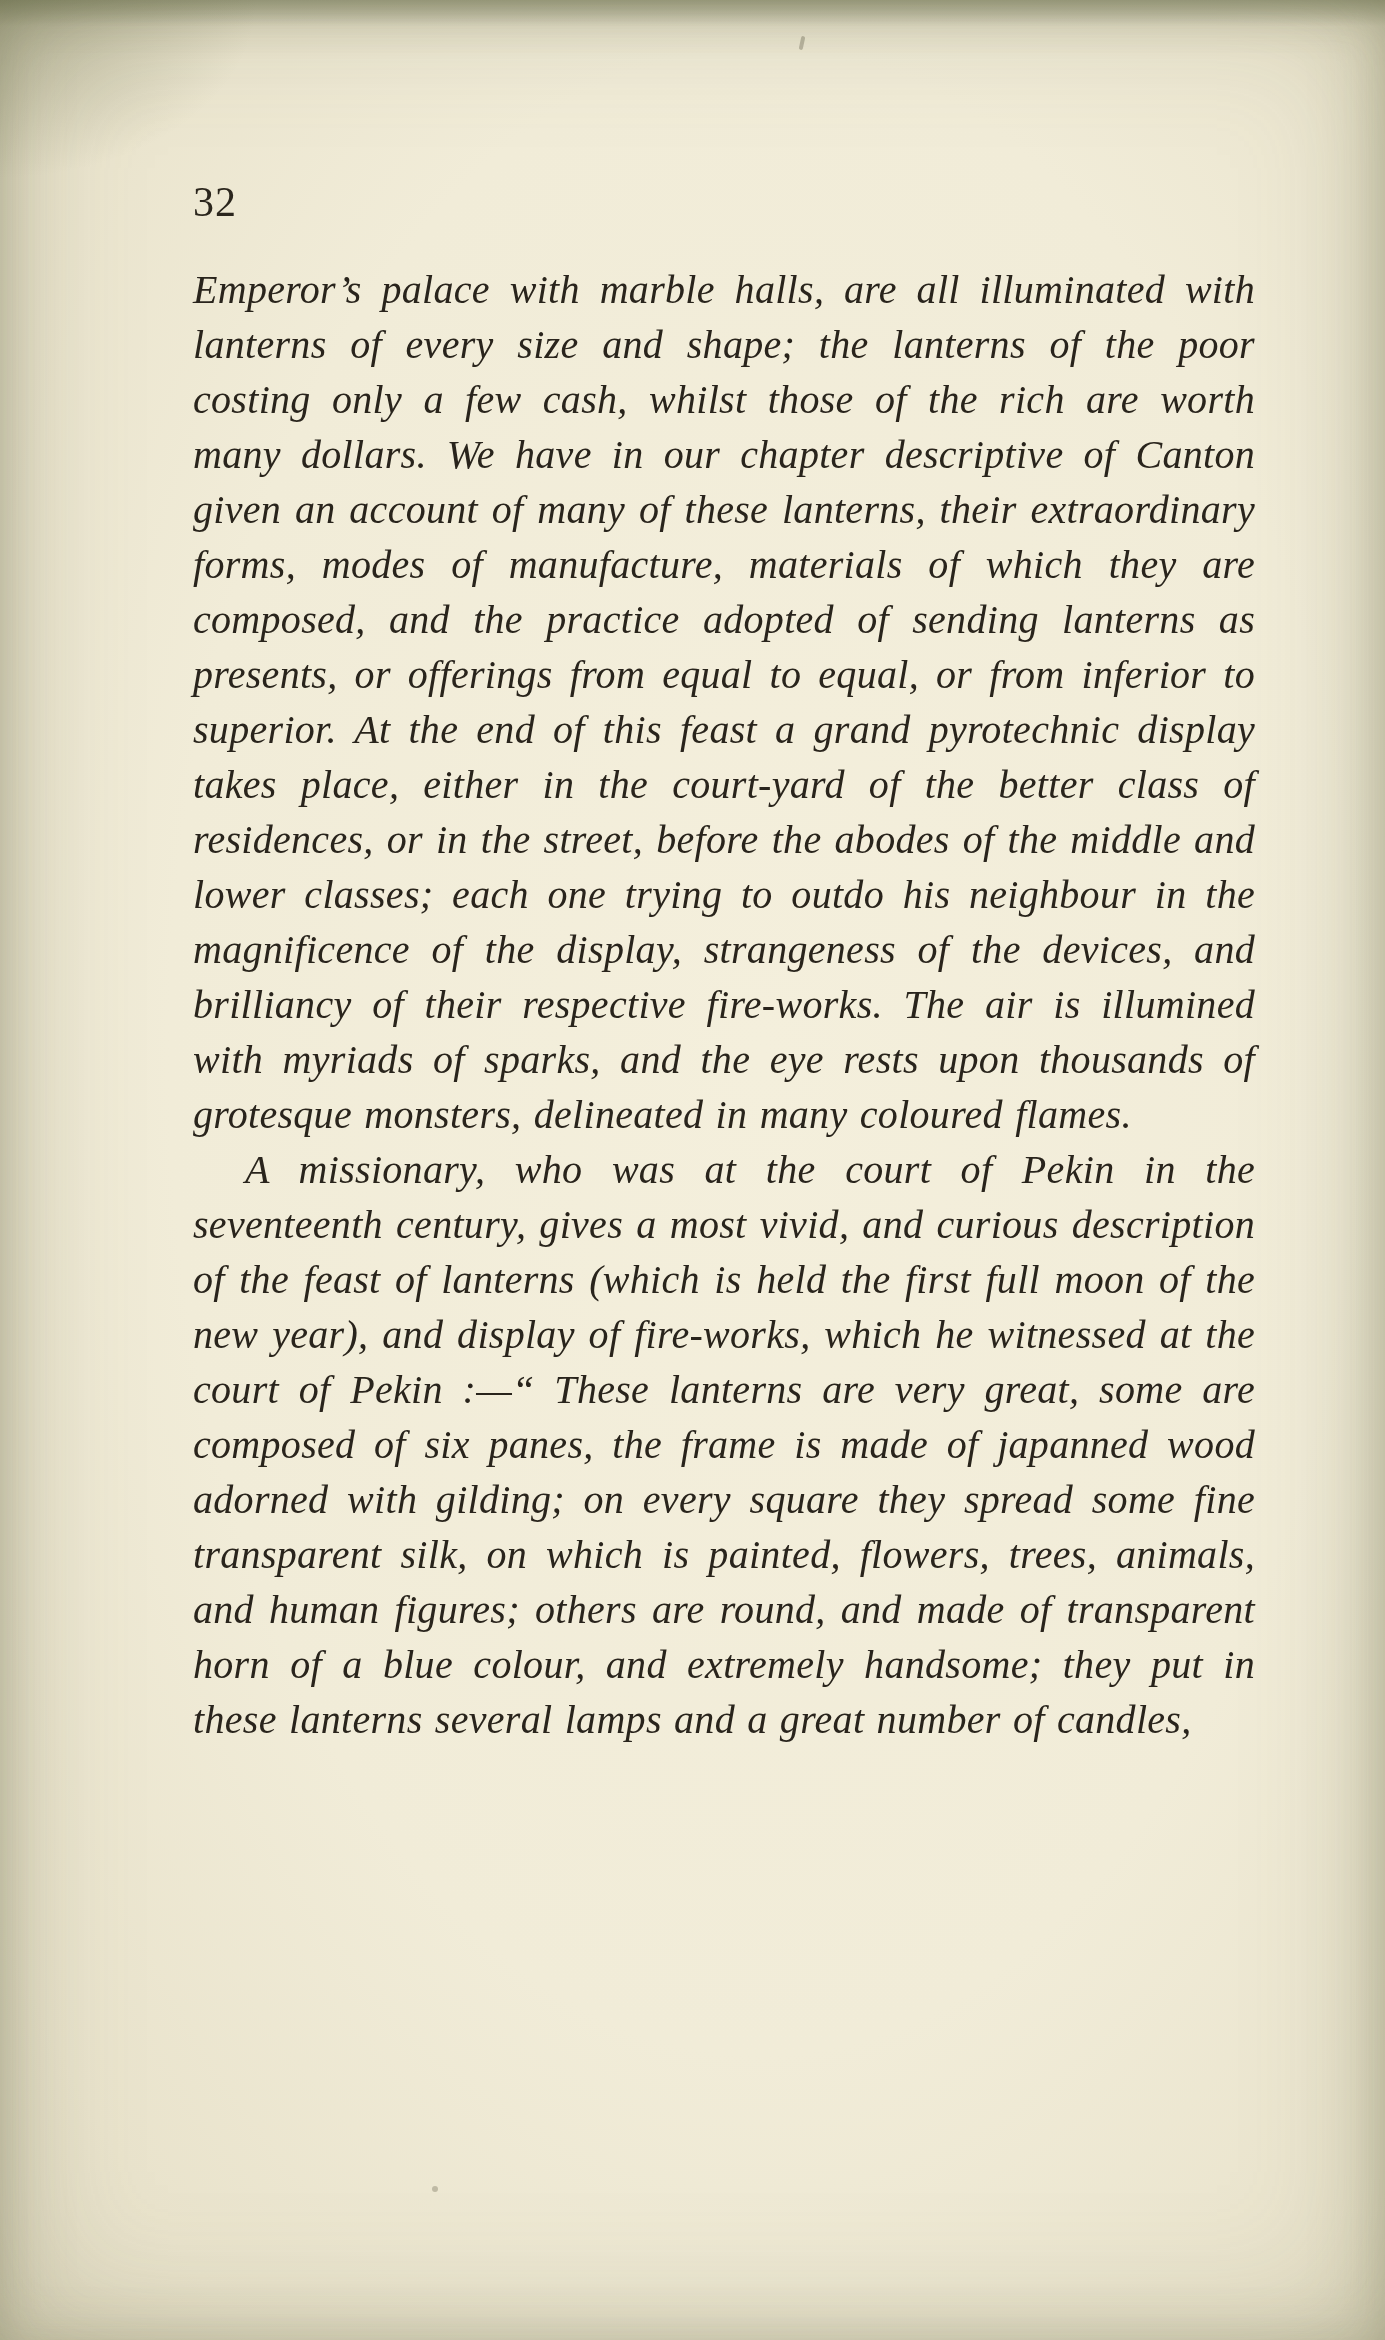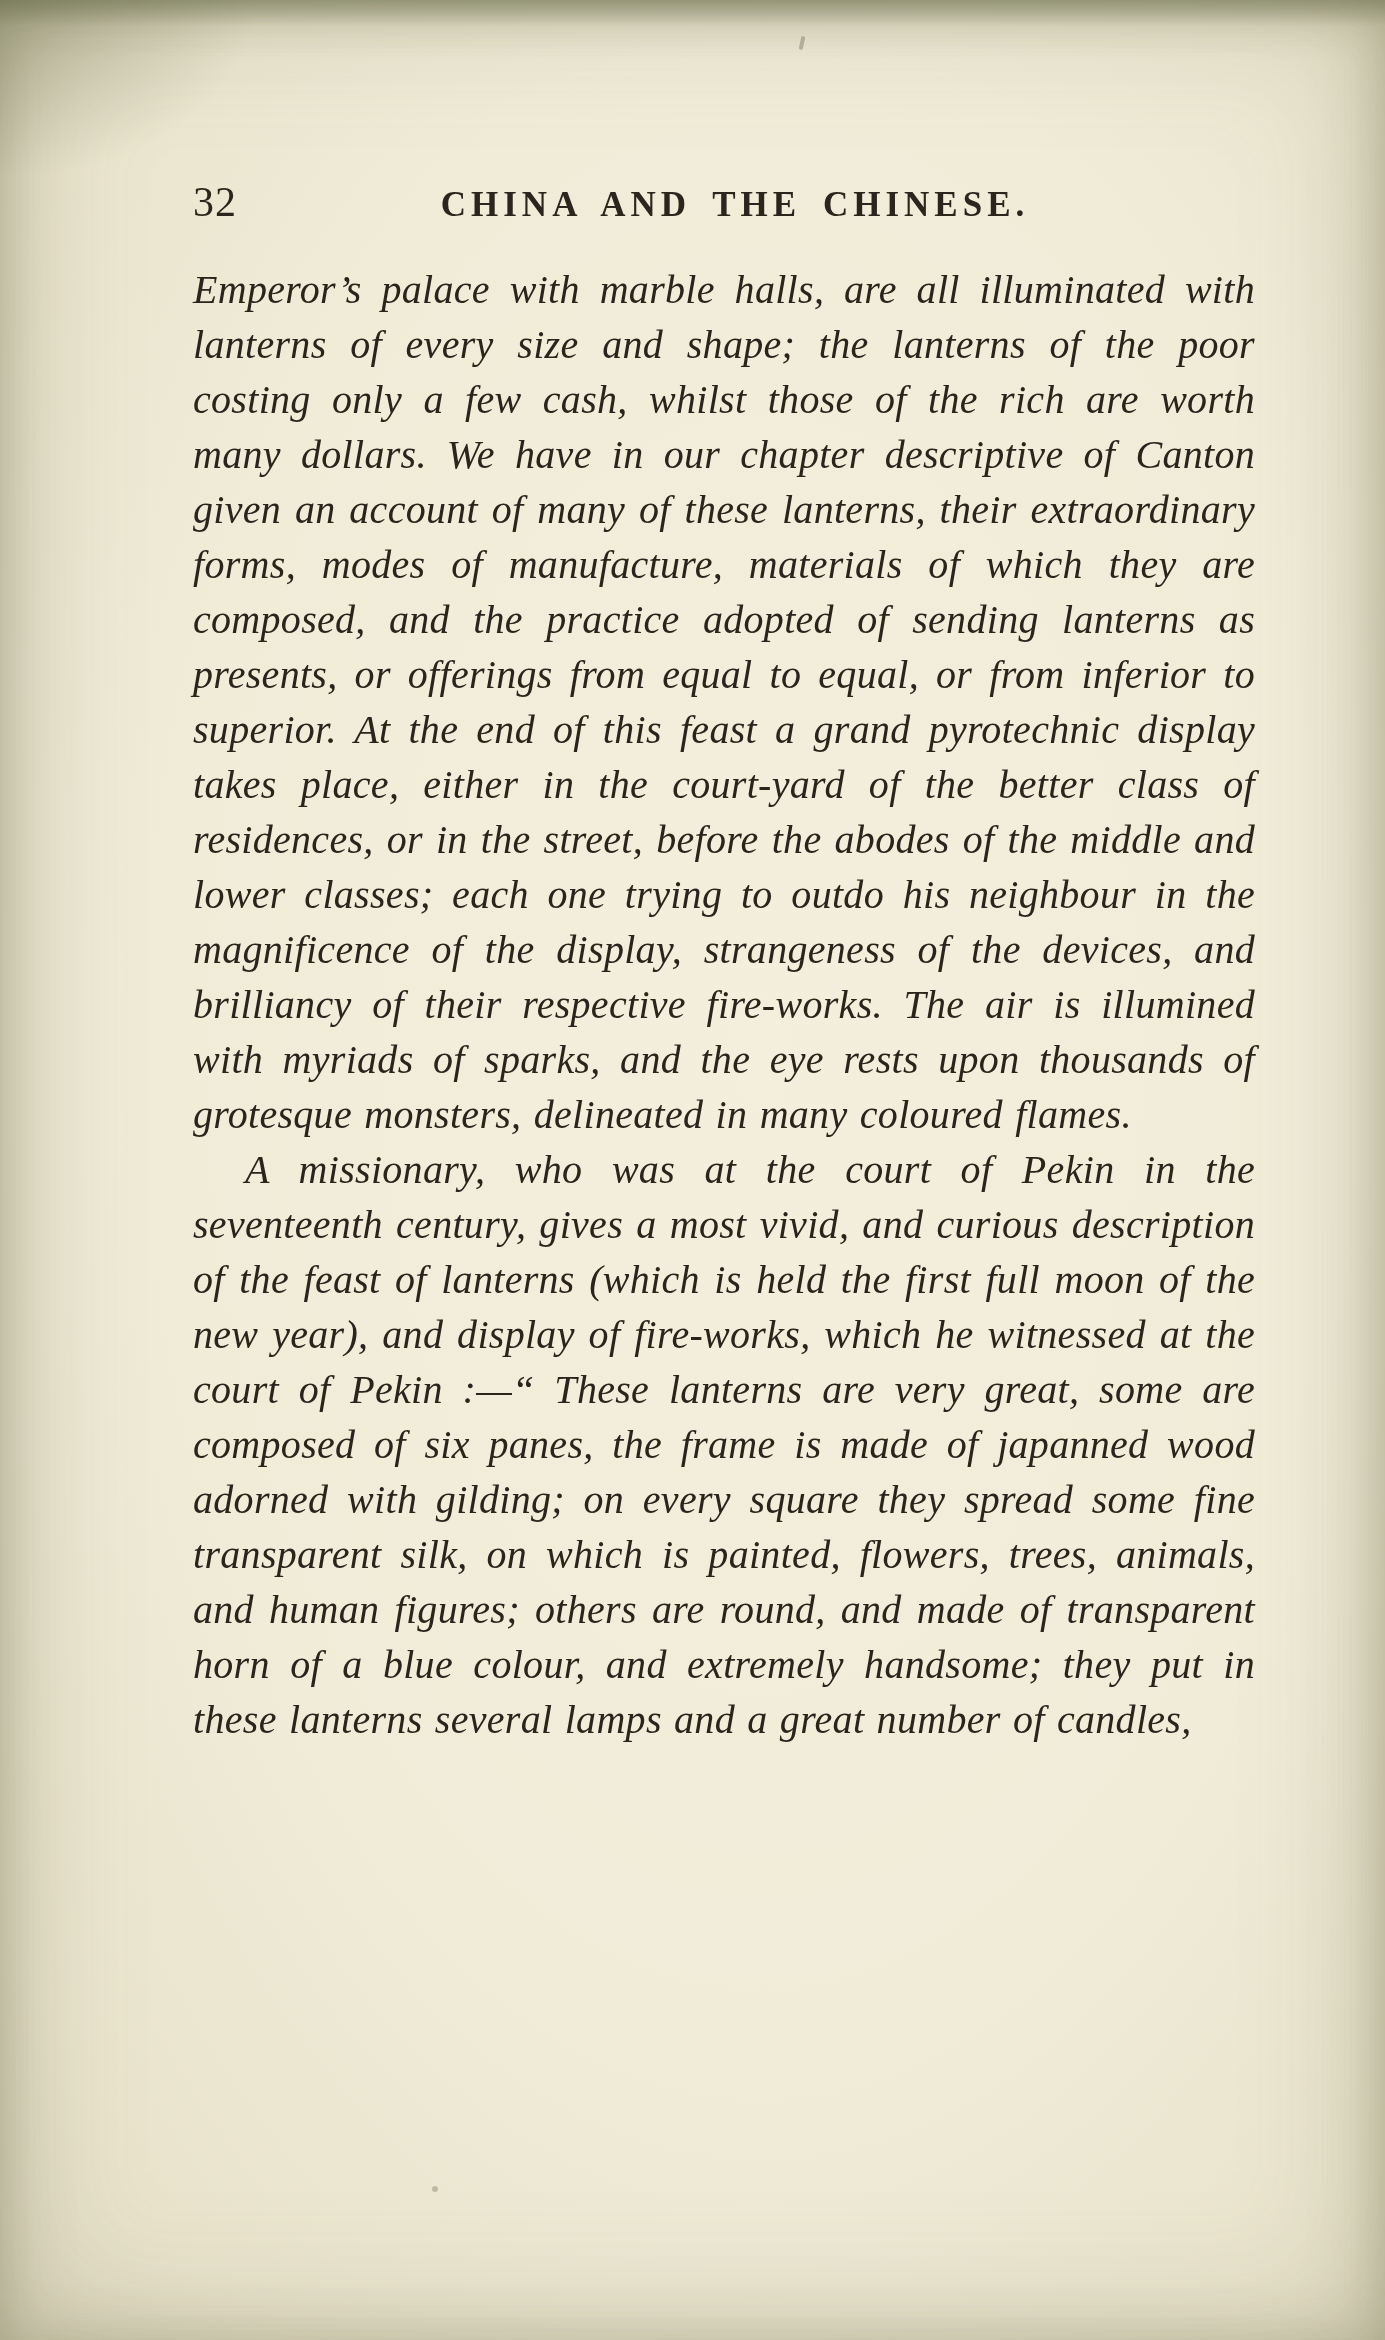--- a/index.html
+++ b/index.html
@@ -109,21 +109,20 @@
 <div class="page">
 
   <div class="edge-top"></div>
   <div class="edge-corner"></div>
 
   <div class="speck speck-1"></div>
   <div class="speck speck-2"></div>
 
   <div class="header-row">
     <div class="page-number">32</div>
-    <div class="running-header">CHINA AND THE CHINESE.</div>
   </div>
 
   <div class="text-block">
     <p>Emperor’s palace with marble halls, are all illuminated with lanterns of every size and shape; the lanterns of the poor costing only a few cash, whilst those of the rich are worth many dollars. We have in our chapter descriptive of Canton given an account of many of these lanterns, their extraordinary forms, modes of manufacture, materials of which they are composed, and the practice adopted of sending lanterns as presents, or offerings from equal to equal, or from inferior to superior. At the end of this feast a grand pyrotechnic display takes place, either in the court-yard of the better class of residences, or in the street, before the abodes of the middle and lower classes; each one trying to outdo his neighbour in the magnificence of the display, strangeness of the devices, and brilliancy of their respective fire-works. The air is illumined with myriads of sparks, and the eye rests upon thousands of grotesque monsters, delineated in many coloured flames.</p>
     <p class="indented">A missionary, who was at the court of Pekin in the seventeenth century, gives a most vivid, and curious description of the feast of lanterns (which is held the first full moon of the new year), and display of fire-works, which he witnessed at the court of Pekin :—“ These lanterns are very great, some are composed of six panes, the frame is made of japanned wood adorned with gilding; on every square they spread some fine transparent silk, on which is painted, flowers, trees, animals, and human figures; others are round, and made of transparent horn of a blue colour, and extremely handsome; they put in these lanterns several lamps and a great number of candles,</p>
   </div>
 
 </div>
 
 </body></html>

